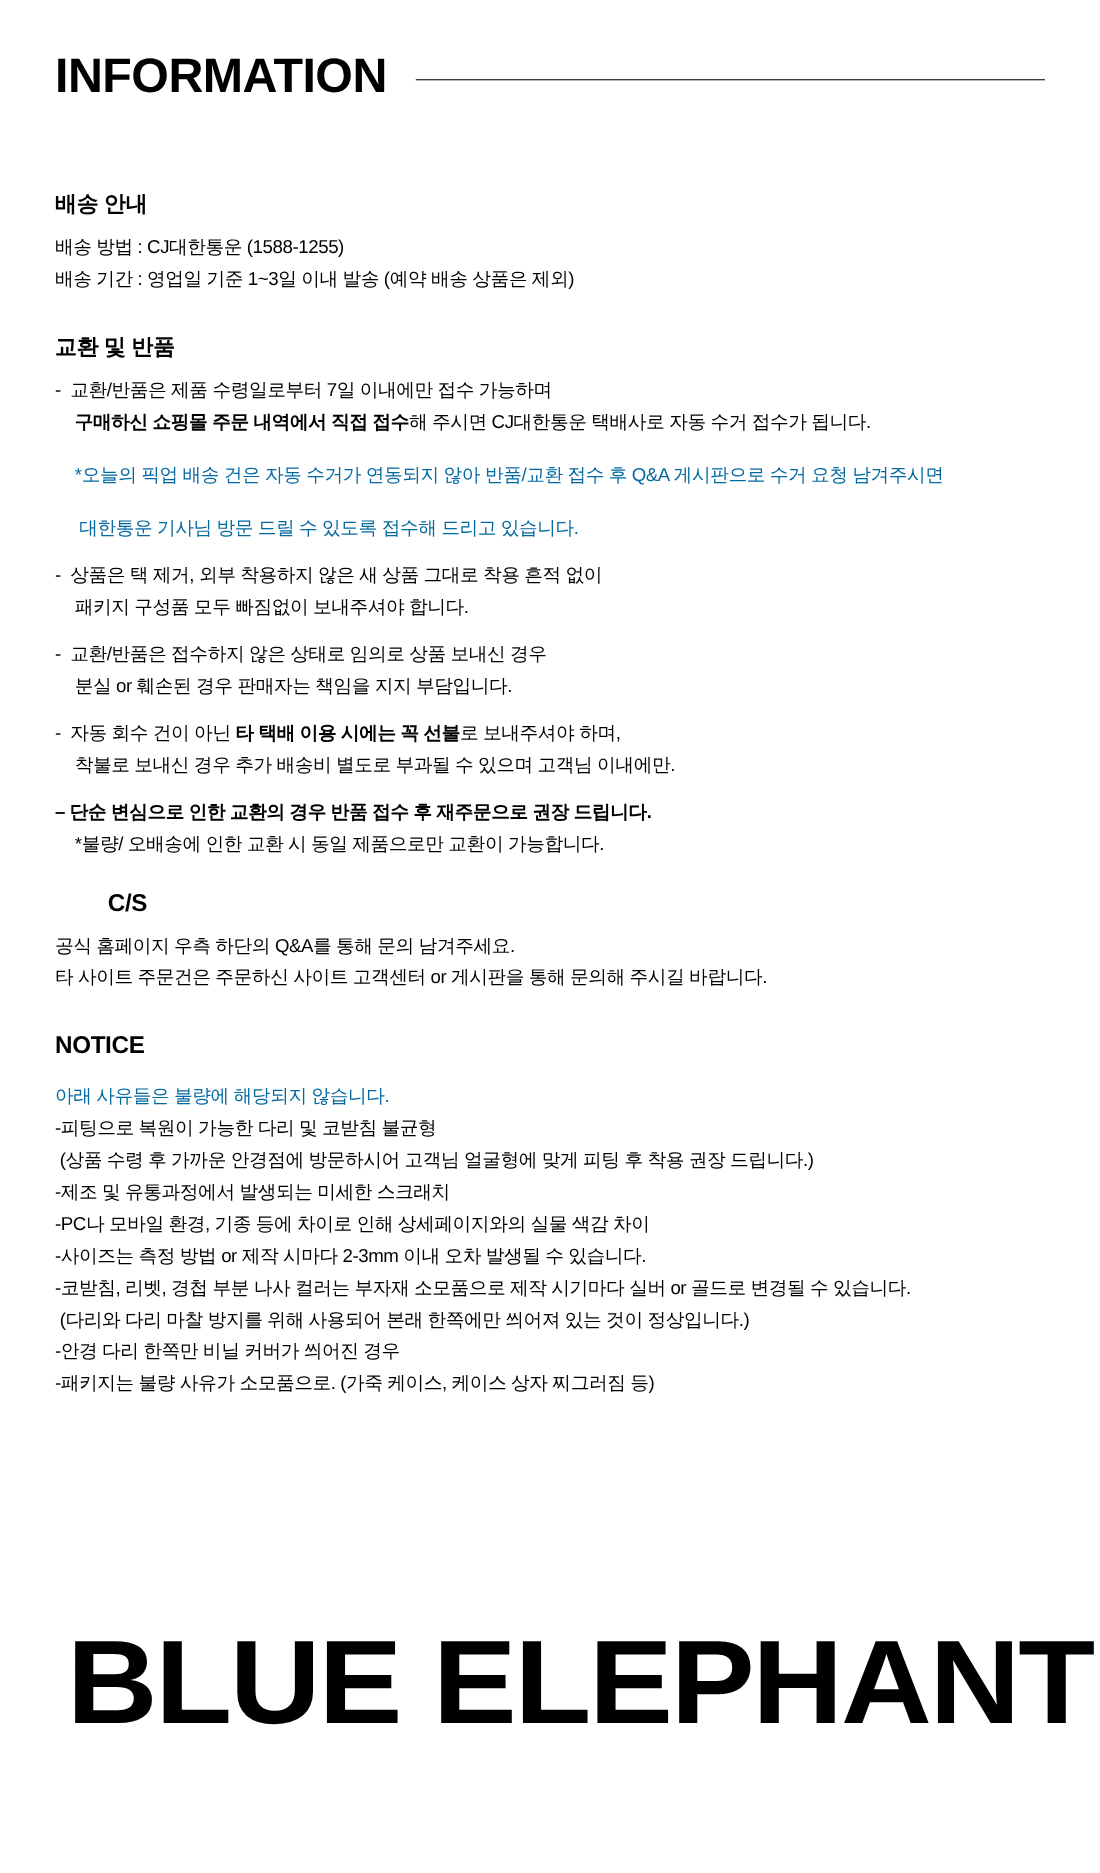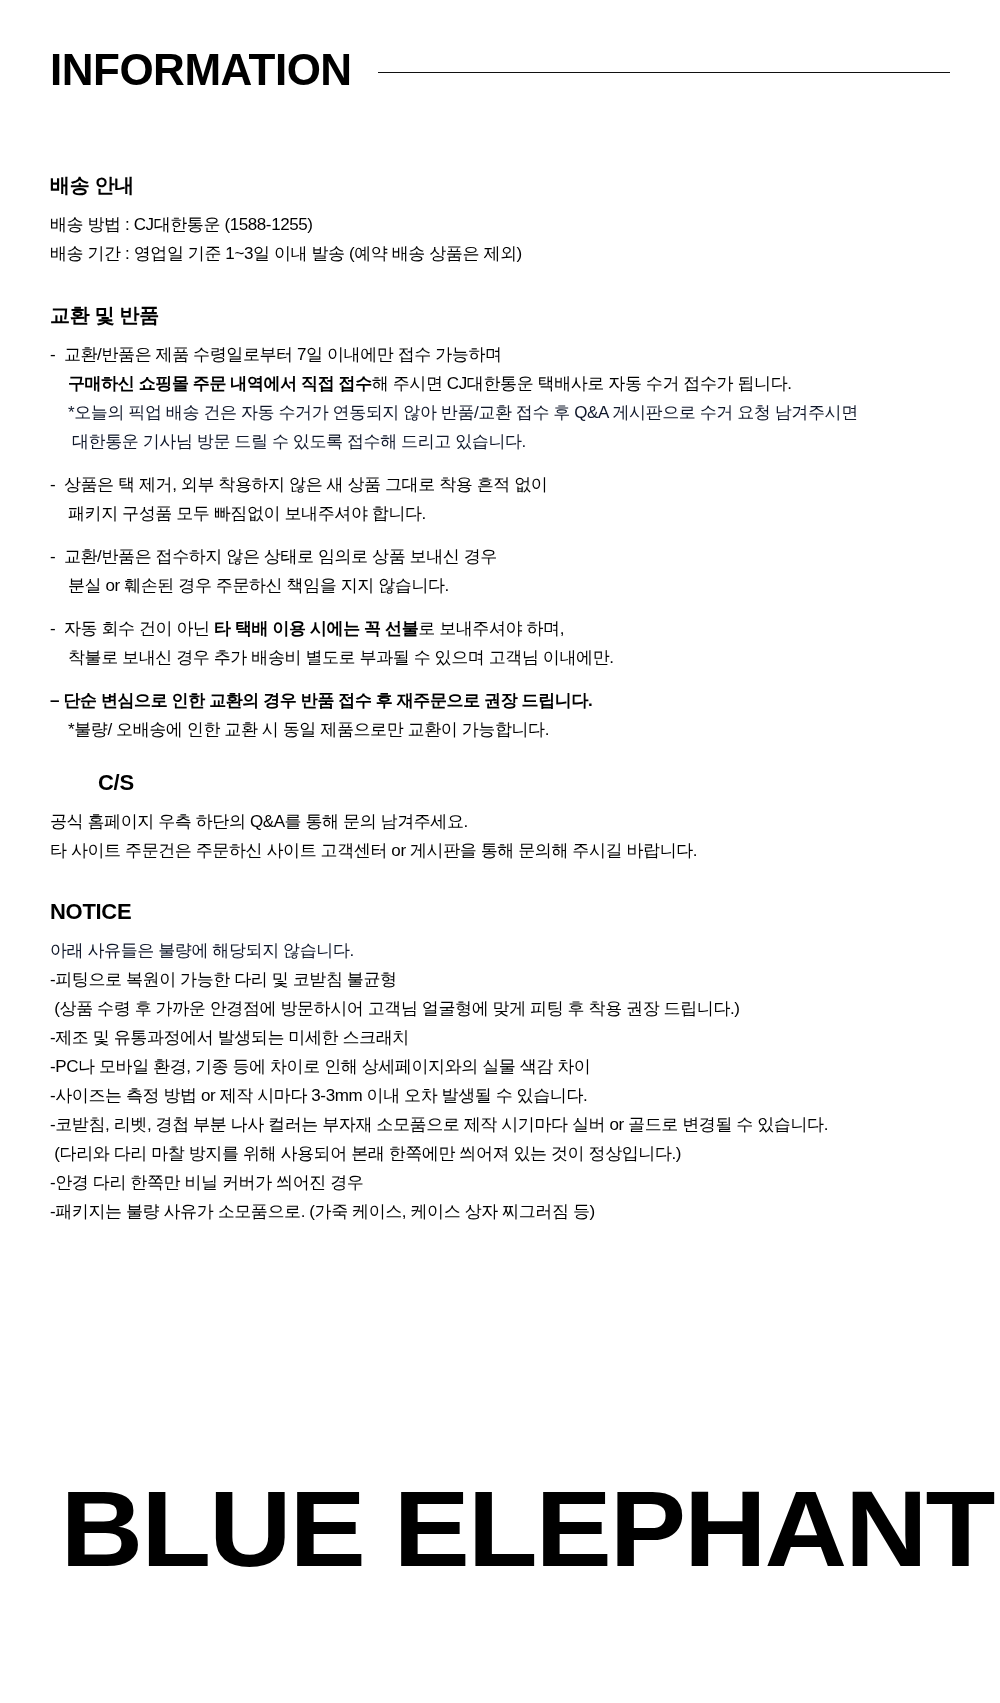--- a/index.html
+++ b/index.html
@@ -68,21 +68,21 @@
     line-height: 29px;
     letter-spacing: -0.4px;
     white-space: pre-wrap;
   }
   .indent1 { padding-left: 18px; }
   .indent2 { padding-left: 22px; }
   .hang-sm {
     padding-left: 14px;
     text-indent: -14px;
   }
-  .red { color: #0f172a; }
+  .red { color: #0369a1; margin-top: 19px; }
   .bold { font-weight: 700; }
   .gap-sm { height: 14px; }
   .gap-md { height: 26px; }
   .gap-lg { height: 34px; }
 
   .block { margin-bottom: 0; }
 
   
   .footer-logo {
     position: absolute;
@@ -133,21 +133,21 @@
 
       <div>
         <div class="line hang-sm">-  상품은 택 제거, 외부 착용하지 않은 새 상품 그대로 착용 흔적 없이</div>
         <div class="line indent1">패키지 구성품 모두 빠짐없이 보내주셔야 합니다.</div>
       </div>
 
       <div class="gap-sm"></div>
 
       <div>
         <div class="line hang-sm">-  교환/반품은 접수하지 않은 상태로 임의로 상품 보내신 경우</div>
-        <div class="line indent1">분실 or 훼손된 경우 주문하신 책임을 지지 않습니다.</div>
+        <div class="line indent1">분실 or 훼손된 경우 판매자는 책임을 지지 부담입니다.</div>
       </div>
 
       <div class="gap-sm"></div>
 
       <div>
         <div class="line hang-sm"><span>-  자동 회수 건이 아닌 </span><span class="bold">타 택배 이용 시에는 꼭 선불</span><span>로 보내주셔야 하며,</span></div>
         <div class="line indent1">착불로 보내신 경우 추가 배송비 별도로 부과될 수 있으며 고객님 이내에만.</div>
       </div>
 
       <div class="gap-sm"></div>
@@ -168,21 +168,21 @@
 
     <div class="gap-lg"></div>
 
     <div class="block">
       <div class="section-title notice">NOTICE</div>
       <div class="line red">아래 사유들은 불량에 해당되지 않습니다.</div>
       <div class="line">-피팅으로 복원이 가능한 다리 및 코받침 불균형</div>
       <div class="line"> (상품 수령 후 가까운 안경점에 방문하시어 고객님 얼굴형에 맞게 피팅 후 착용 권장 드립니다.)</div>
       <div class="line">-제조 및 유통과정에서 발생되는 미세한 스크래치</div>
       <div class="line">-PC나 모바일 환경, 기종 등에 차이로 인해 상세페이지와의 실물 색감 차이</div>
-      <div class="line">-사이즈는 측정 방법 or 제작 시마다 3-3mm 이내 오차 발생될 수 있습니다.</div>
+      <div class="line">-사이즈는 측정 방법 or 제작 시마다 2-3mm 이내 오차 발생될 수 있습니다.</div>
       <div class="line">-코받침, 리벳, 경첩 부분 나사 컬러는 부자재 소모품으로 제작 시기마다 실버 or 골드로 변경될 수 있습니다.</div>
       <div class="line"> (다리와 다리 마찰 방지를 위해 사용되어 본래 한쪽에만 씌어져 있는 것이 정상입니다.)</div>
       <div class="line">-안경 다리 한쪽만 비닐 커버가 씌어진 경우</div>
       <div class="line">-패키지는 불량 사유가 소모품으로. (가죽 케이스, 케이스 상자 찌그러짐 등)</div>
     </div>
 
   </div>
 
   <div class="footer-logo">BLUE ELEPHANT</div>
 

